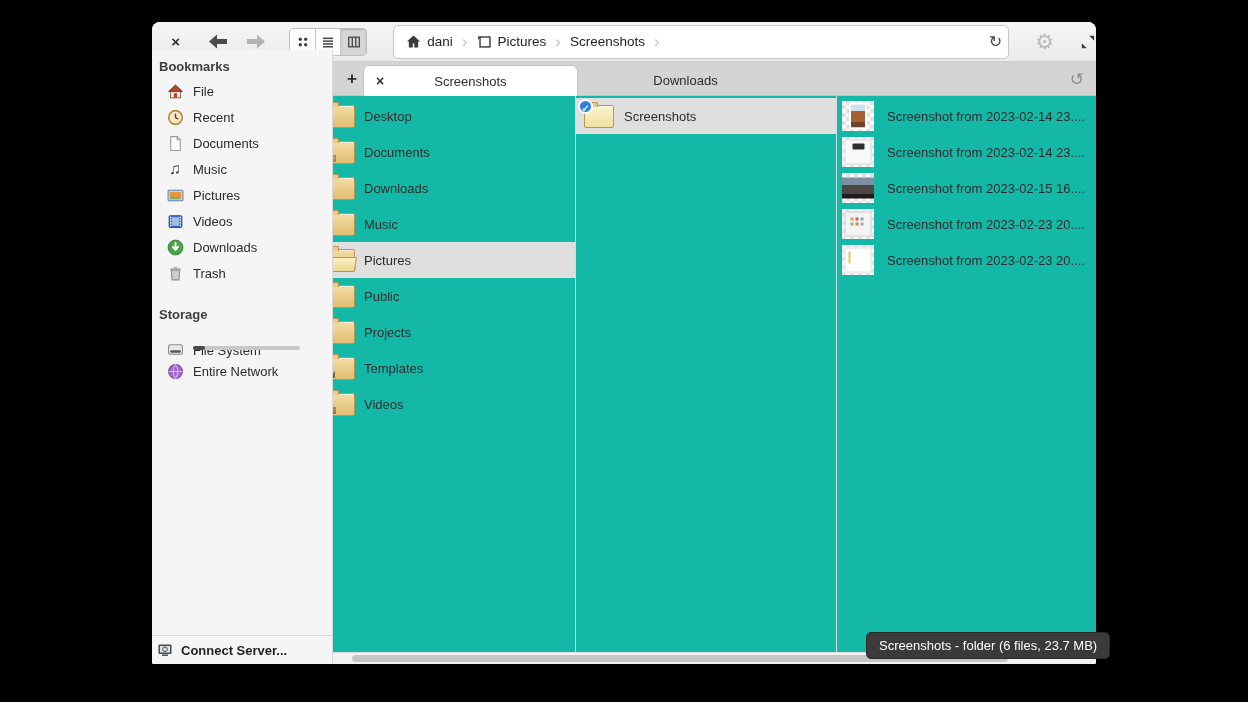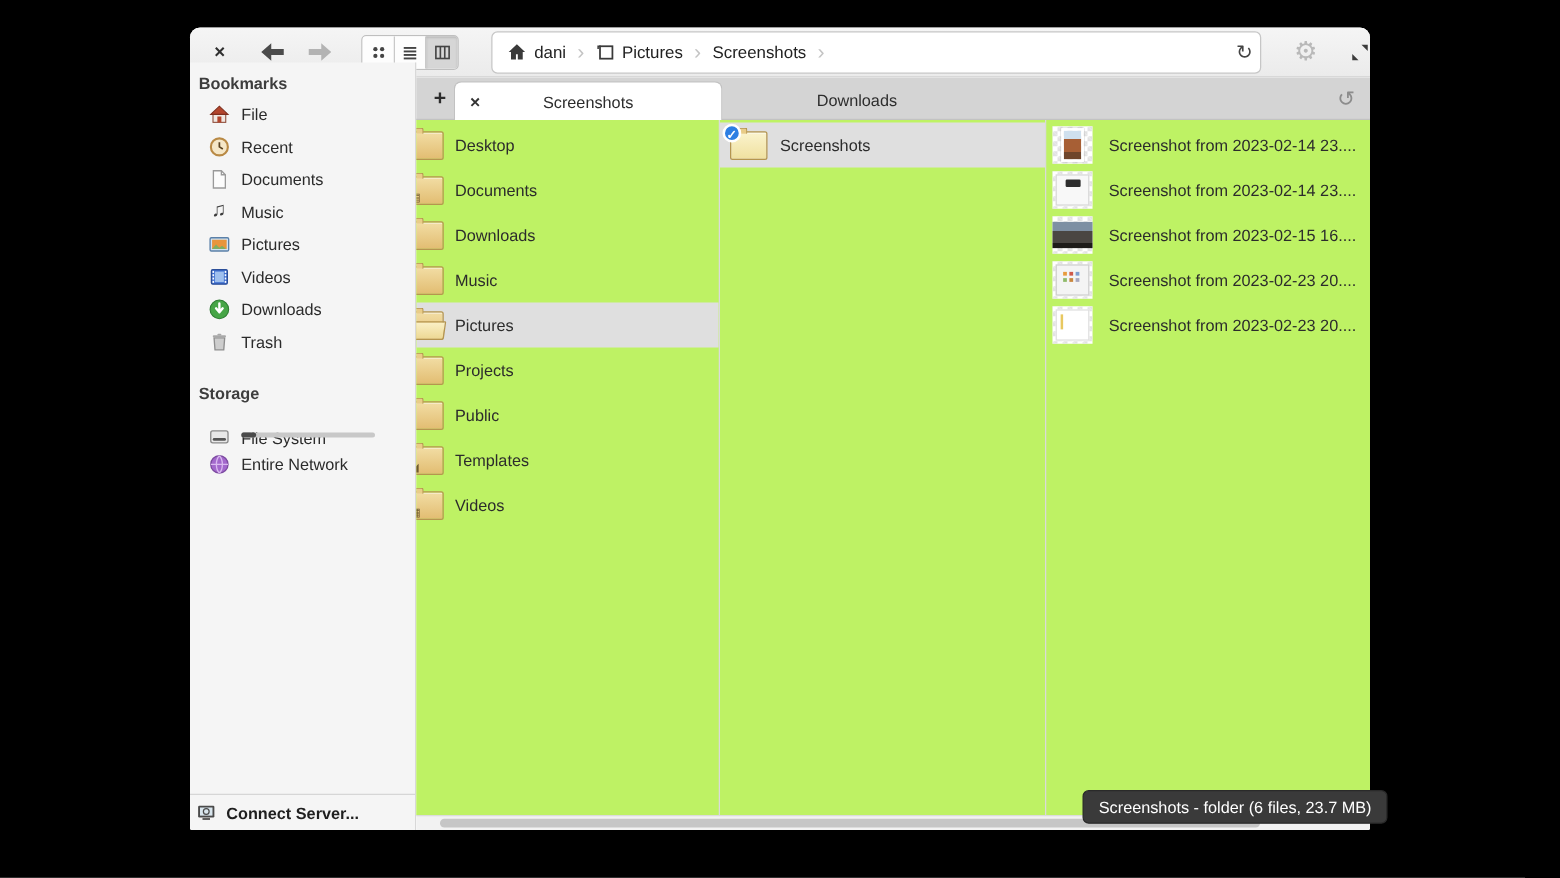--- a/index.html
+++ b/index.html
@@ -67,21 +67,21 @@
     justify-content:center; font-size:13px; color:#2d2d2d; }
   .tab.active { background:#fff; border:1px solid #c2c2c2; border-bottom:none;
     border-radius:6px 6px 0 0; z-index:3; }
   .tab .tab-close { position:absolute; left:12px; font-size:14px; font-weight:bold;
     color:#333; }
   .histbtn { position:absolute; right:12px; top:0; height:34px; display:flex;
     align-items:center; font-size:17px; color:#8c8c8c; z-index:2; }
 
   
   .columns { position:absolute; left:0; right:0; top:34px; bottom:12px;
-    background:#bef264; display:flex; overflow:hidden; }
+    background:#14b8a6; display:flex; overflow:hidden; }
   .col { padding-top:2px; overflow:hidden; }
   .col1 { width:243px; border-right:1px solid #dadada; }
   .col2 { width:261px; border-right:1px solid #dadada; }
   .col3 { flex:1; }
   .row { height:36px; display:flex; align-items:center; font-size:13px;
     color:#2c2c2c; position:relative; }
   .row.selected { background:#dfdfdf; }
   .row .label { white-space:nowrap; overflow:hidden; }
 
   
@@ -389,25 +389,25 @@
             <div class="row">
               <span class="folder"></span>
               <span class="label">Music</span>
             </div>
             <div class="row selected">
               <span class="folder open"></span>
               <span class="label">Pictures</span>
             </div>
             <div class="row">
               <span class="folder"></span>
+              <span class="label">Public</span>
+            </div>
+            <div class="row">
+              <span class="folder"></span>
               <span class="label">Projects</span>
-            </div>
-            <div class="row">
-              <span class="folder"></span>
-              <span class="label">Public</span>
             </div>
             <div class="row">
               <span class="folder">
                 <span class="emblem">◢</span>
               </span>
               <span class="label">Templates</span>
             </div>
             <div class="row">
               <span class="folder">
                 <span class="emblem">▦</span>

